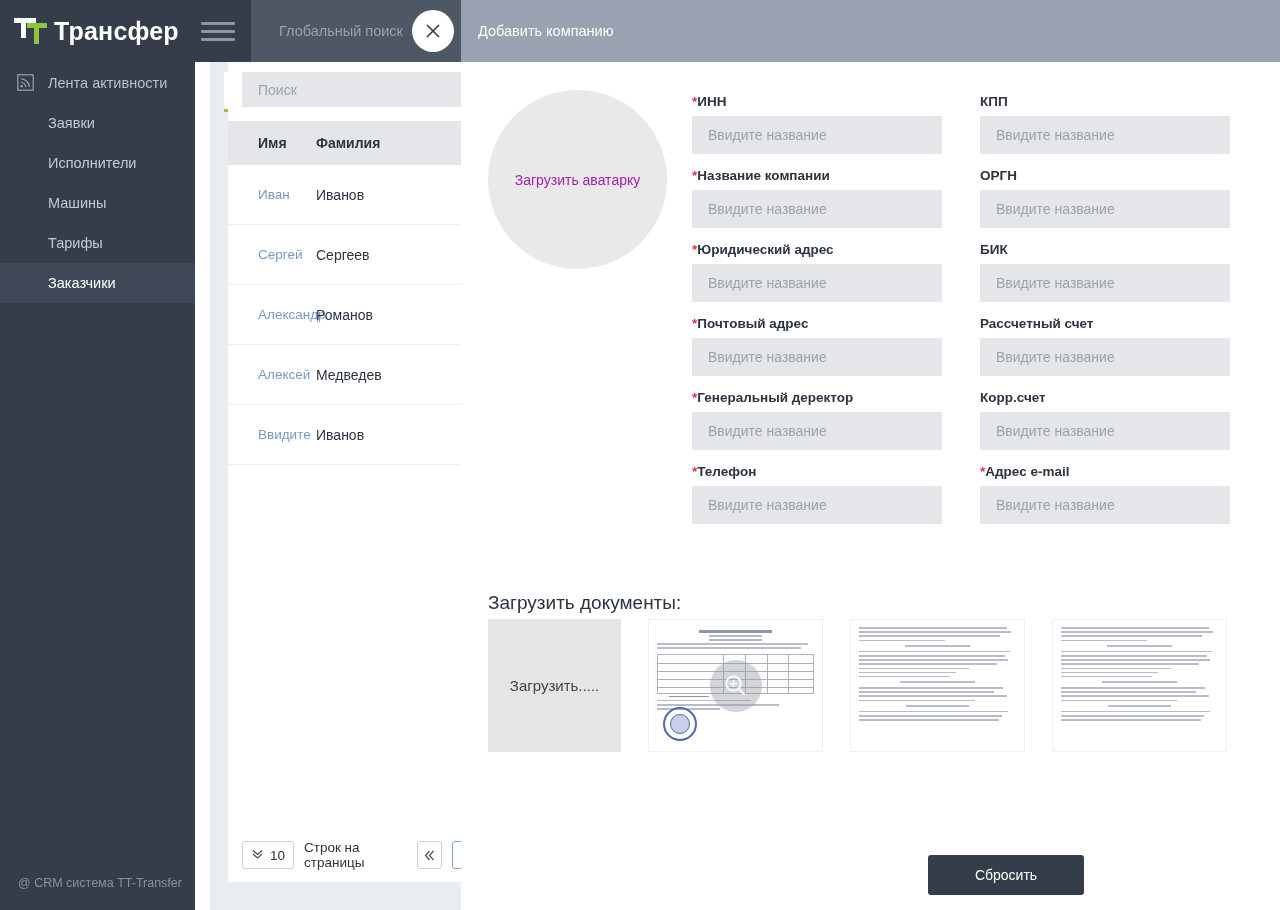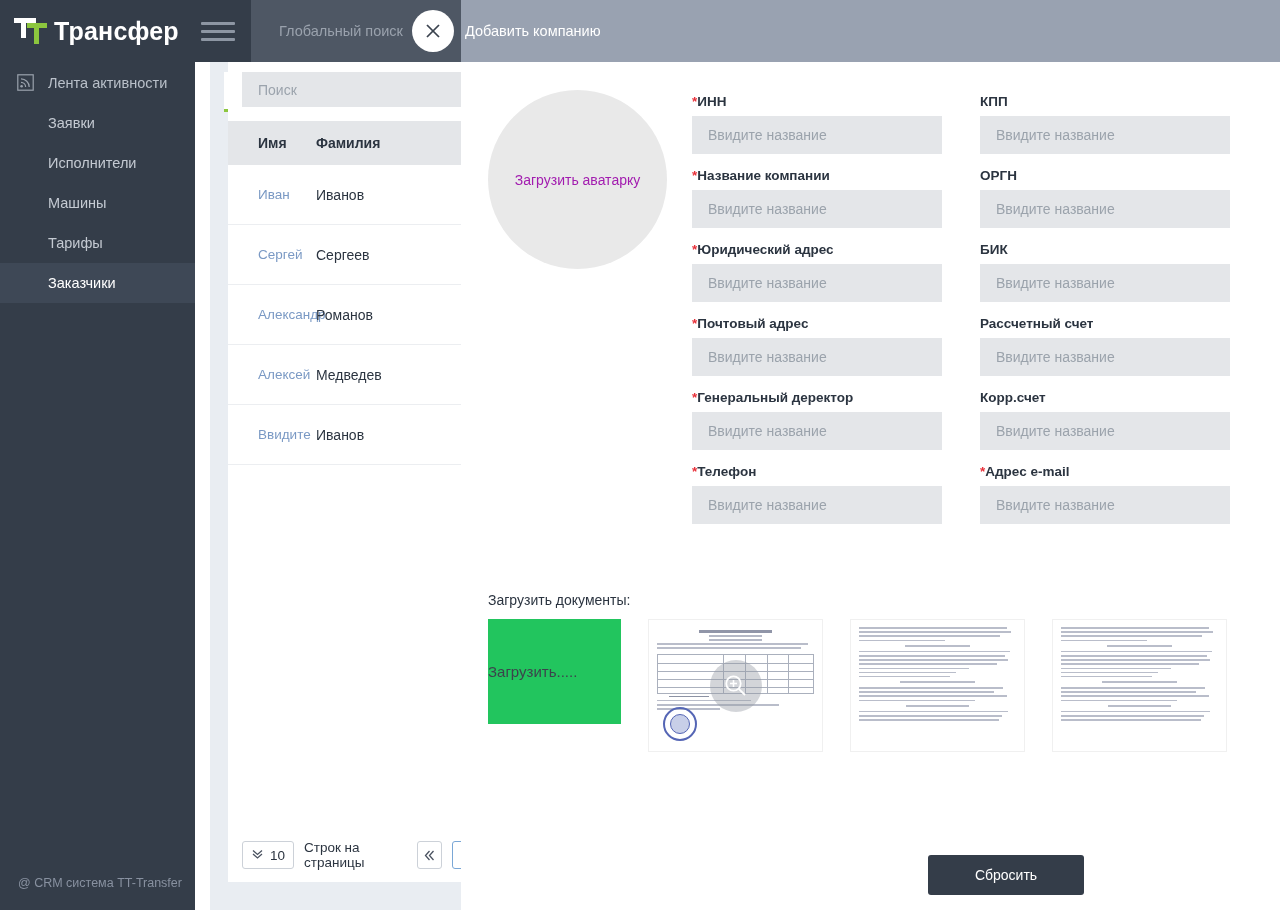--- a/index.html
+++ b/index.html
@@ -38,21 +38,21 @@
     position: absolute; left: 412px; top: 10px; width: 42px; height: 42px;
     border-radius: 50%; background: #ffffff; cursor: pointer;
     display: flex; align-items: center; justify-content: center;
   }
   .close-btn svg { display: block; }
 
   .modal-header {
     position: absolute; left: 461px; top: 0; width: 819px; height: 62px;
     background: #99a2b1; display: flex; align-items: center;
   }
-  .modal-title { color: #ffffff; font-size: 14.5px; margin-left: 4px; }
+  .modal-title { color: #ffffff; font-size: 14.5px; margin-left: 17px; }
 
   
   .sidebar {
     position: absolute; left: 0; top: 62px; width: 195px; height: 848px;
     background: #343d49;
   }
   .nav-item {
     position: relative; height: 40px; display: flex; align-items: center;
     color: #b9c0c9; font-size: 14.5px; cursor: pointer;
   }
@@ -129,25 +129,25 @@
   .col { width: 250px; }
   .field { margin-bottom: 14px; }
   .flabel { font-size: 13.5px; color: #2b3440; font-weight: bold; margin-bottom: 7px;
     display: block; }
   .flabel .req { color: #e8313a; }
   .finput { height: 38px; background: #e4e6e9; border: none; width: 100%;
     padding-left: 16px; font-family: "Liberation Sans", sans-serif; font-size: 14px;
     color: #c2410c; }
   .finput::placeholder { color: #9ba3ac; }
 
-  .docs-title { position: absolute; left: 27px; top: 530px; font-size: 14px; color: #2b3440; }
+  .docs-title { position: absolute; left: 27px; top: 530px; font-size: 19px; color: #2b3440; }
   .docs-row { position: absolute; left: 27px; top: 557px; display: flex; gap: 27px;
     align-items: flex-start; }
-  .doc-upload { width: 133px; height: 105px; background: #22c55e;
-    display: flex; align-items: center; justify-content: flex-start; cursor: pointer; }
+  .doc-upload { width: 133px; height: 133px; background: #e5e5e5;
+    display: flex; align-items: center; justify-content: center; cursor: pointer; }
   .doc-upload span { font-size: 15px; color: #3c434c; }
   .doc-thumb { position: relative; width: 175px; height: 133px; background: #ffffff;
     border: 1px solid #f0f0f0; overflow: hidden; cursor: pointer; }
   .doc-zoom { position: absolute; left: 50%; top: 50%; transform: translate(-50%,-50%);
     width: 52px; height: 52px; border-radius: 50%; background: rgba(150,155,165,.42);
     display: flex; align-items: center; justify-content: center; }
 
   
   .pg { position: absolute; inset: 0; padding: 7px 8px; }
   .pg .ttl { height: 3px; width: 46%; margin: 3px auto 2px auto; background: #9095a8; }

